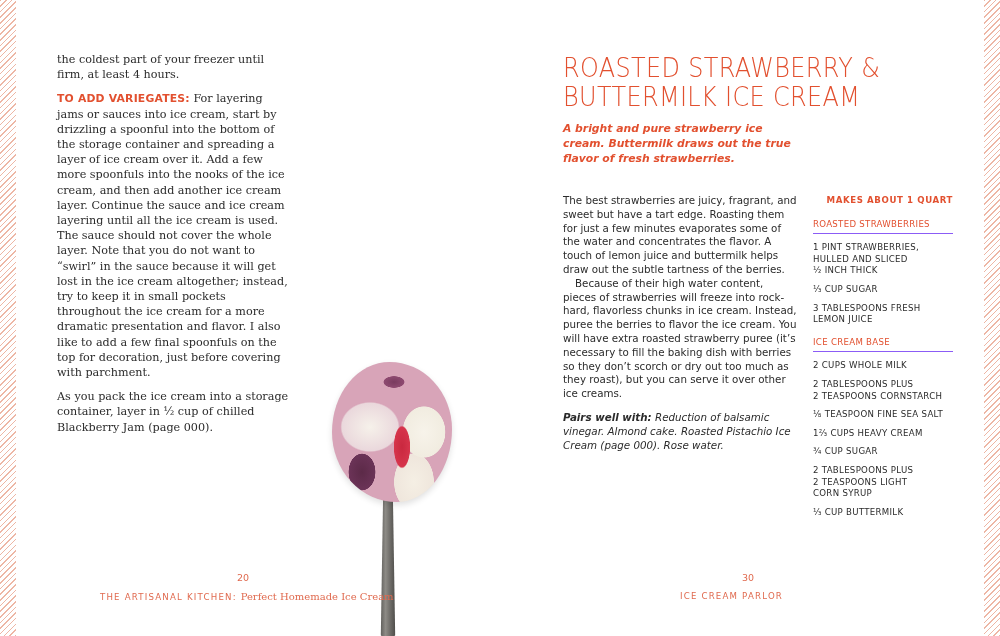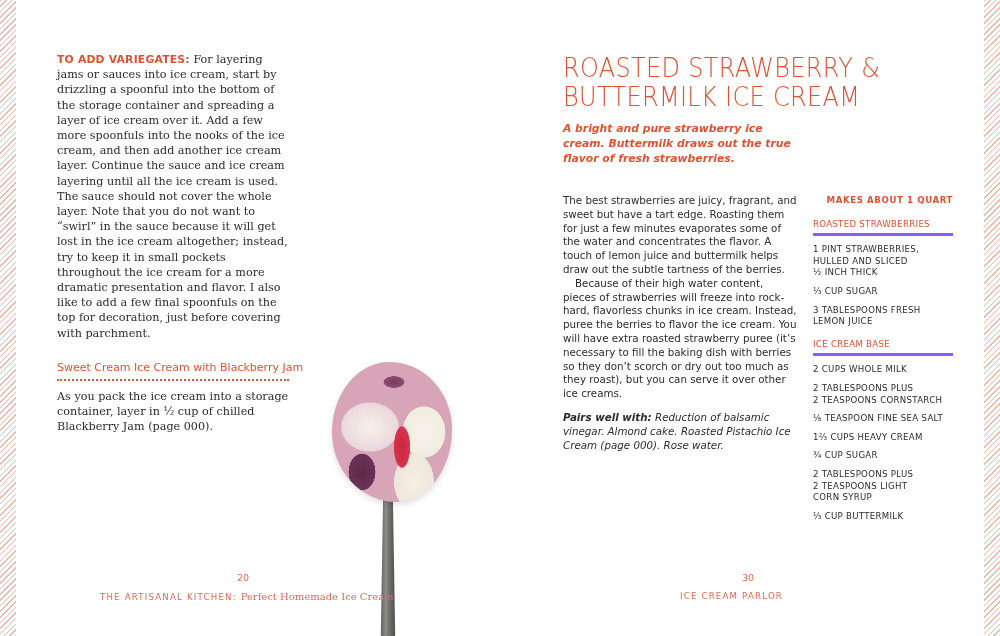--- a/index.html
+++ b/index.html
@@ -85,35 +85,35 @@
     .pairs { margin-top: 10px !important; font-style: italic; }
     .pairs .lead { font-weight: bold; }
 
     .ing-col {
       position: absolute; left: 813px; top: 195px; width: 140px;
       font-family: "DejaVu Sans", sans-serif; font-size: 8.6px; line-height: 11.6px; color: #2b2b2b;
       letter-spacing: 0.3px; text-transform: uppercase;
     }
     .yield { color: #e2502f; font-weight: bold; letter-spacing: 0.6px; margin-bottom: 12px; text-align: right; }
     .ing-head {
-      color: #e2502f; border-bottom: 3px solid #8b5cf6; padding-bottom: 3px; margin-bottom: 8px; margin-top: 0;
+      color: #e2502f; border-bottom: 1px solid #8b5cf6; padding-bottom: 3px; margin-bottom: 8px; margin-top: 0;
     }
     .ing-item { margin-bottom: 7px; }
     .ing-item div { white-space: nowrap; }
     .section-gap { height: 4px; }
   </style>
 </head>
 <body>
 
 <div class="hatch left"></div>
 <div class="hatch right"></div>
 
 <div class="left-col">
+  <p>the coldest part of your freezer until firm, at least 4 hours.</p>
   <p><span class="variegates-label">TO ADD VARIEGATES:</span><span> For layering jams or sauces into ice cream, start by drizzling a spoonful into the bottom of the storage container and spreading a layer of ice cream over it. Add a few more spoonfuls into the nooks of the ice cream, and then add another ice cream layer. Continue the sauce and ice cream layering until all the ice cream is used. The sauce should not cover the whole layer. Note that you do not want to “swirl” in the sauce because it will get lost in the ice cream altogether; instead, try to keep it in small pockets throughout the ice cream for a more dramatic presentation and flavor. I also like to add a few final spoonfuls on the top for decoration, just before covering with parchment.</span></p>
-  <div class="variation-title">Sweet Cream Ice Cream with Blackberry Jam</div>
   <p>As you pack the ice cream into a storage container, layer in ½ cup of chilled Blackberry Jam (page 000).</p>
 </div>
 
 <div class="spoon-wrap" title="Spoonful of sweet cream ice cream with blackberry jam swirls on a vintage silver spoon">
   <div class="spoon-handle"></div>
   <div class="scoop"></div>
 </div>
 
 <div class="folio left-num">20</div>
 <div class="folio left-run"><span>THE ARTISANAL KITCHEN: </span><span class="ital">Perfect Homemade Ice Cream</span></div>

